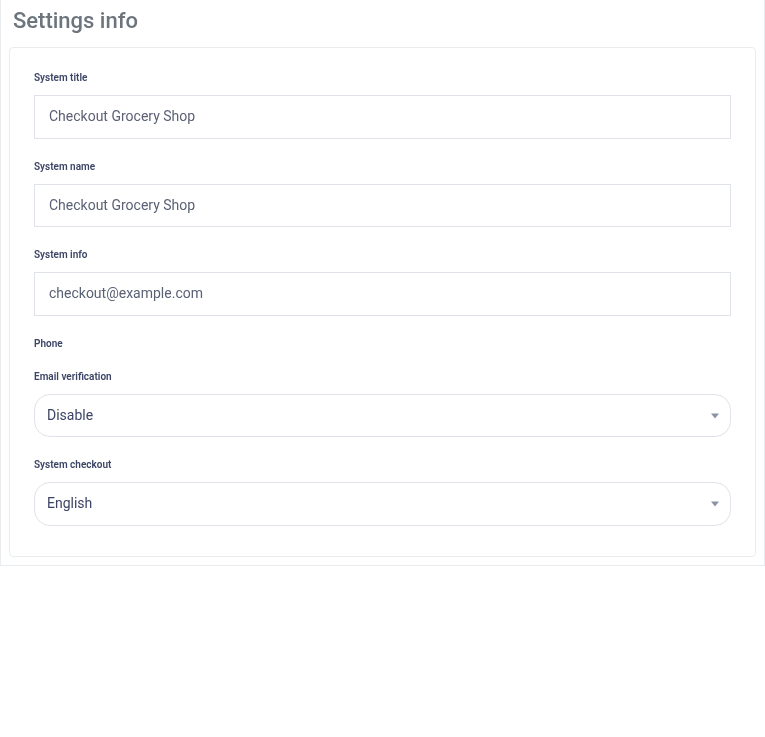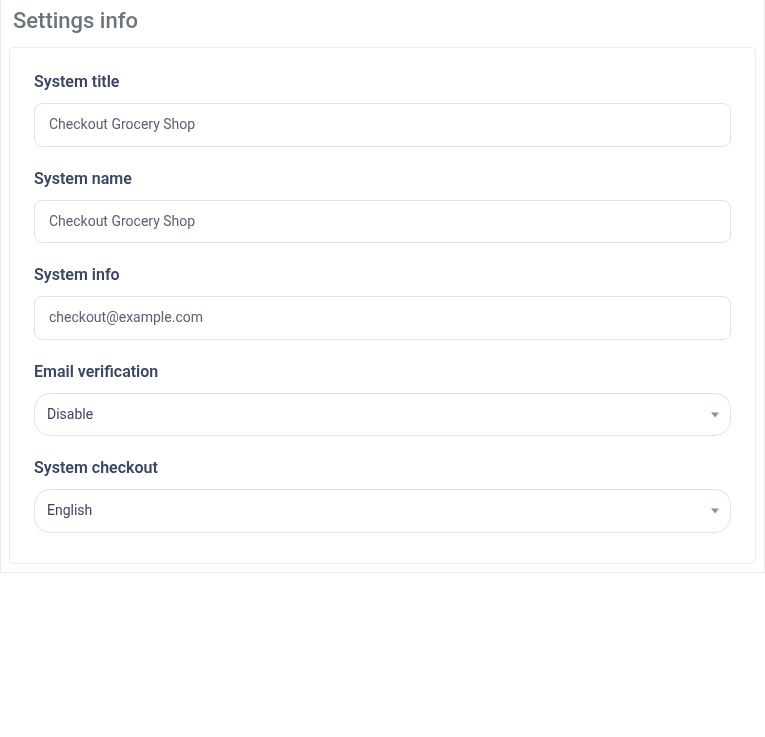--- a/index.html
+++ b/index.html
@@ -28,33 +28,33 @@
       border-radius: 4px;
       margin: 0 8px 8px 8px;
       padding: 24px 24px 8px 24px;
       background: #ffffff;
     }
     .form-group {
       margin-bottom: 22px;
     }
     .form-label {
       display: block;
-      font-size: 16px;
+      font-size: 10px;
       font-weight: 600;
       color: #3b4465;
       margin-bottom: 12px;
     }
     .form-control {
       width: 100%;
       padding: 11px 14px;
       font-size: 14px;
       color: #5a6175;
       background: #ffffff;
       border: 1px solid #dfe3e9;
-      border-radius: 8px;
+      border-radius: 0;
       outline: none;
       line-height: 1.4;
       font-family: inherit;
     }
     .select-wrapper {
       position: relative;
       width: 100%;
     }
     .select-wrapper select {
       appearance: none;
@@ -102,20 +102,21 @@
       <label class="form-label">System name</label>
       <input type="text" class="form-control" value="Checkout Grocery Shop" style="">
     </div>
 
     <div class="form-group">
       <label class="form-label">System info</label>
       <input type="text" class="form-control" value="checkout@example.com" style="">
     </div>
 
     <div class="form-group">
+      <label class="form-label">Phone</label>
     </div>
 
 
     <div class="form-group">
       <label class="form-label">Email verification</label>
       <div class="select-wrapper">
         <select>
           <option>Disable</option>
         </select>
         <span class="select-caret"></span>

